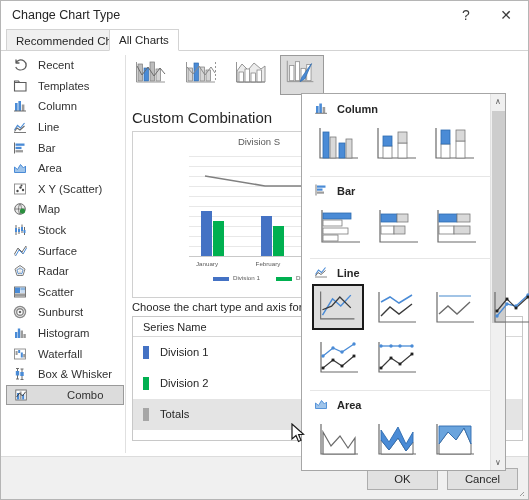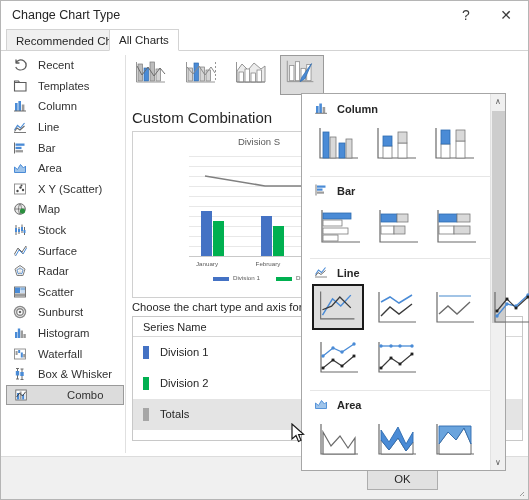--- a/index.html
+++ b/index.html
@@ -664,18 +664,21 @@
     <svg class="cursor-arrow" style="left:290px;top:372px;" width="16" height="22" viewBox="0 0 16 22">
       <path d="M1 1 L1 16 L5 12.5 L7.5 18.5 L10 17.3 L7.6 11.6 L12.5 11.3 Z" fill="#ffffff" stroke="#1a1a1a" stroke-width="1.2"></path>
     </svg>
 
   </div>
 
   <div class="footer">
     <div class="fbtn ok">
       <span>OK</span>
     </div>
+    <div class="fbtn cancel">
+      <span>Cancel</span>
+    </div>
     <svg class="grip" viewBox="0 0 10 10">
       <path d="M9 5 L5 9 M9 8 L8 9" stroke="#9a9a9a" stroke-width="1"></path>
     </svg>
   </div>
 
 </div>
 
 </body></html>

